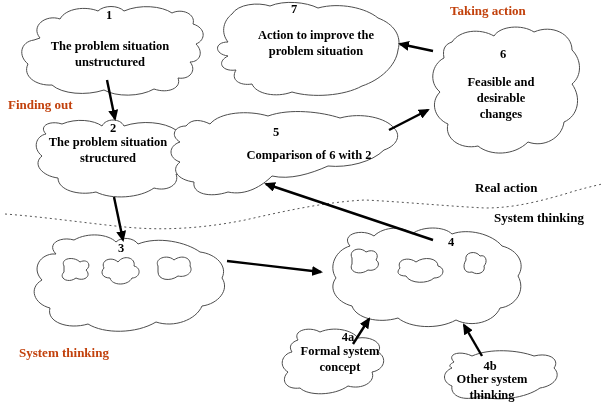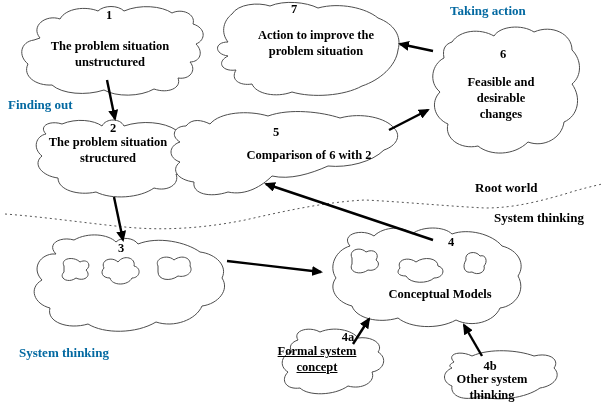--- a/index.html
+++ b/index.html
@@ -16,21 +16,21 @@
     font-weight:bold;
     color:#000;
     white-space:pre-line;
     text-align:center;
     line-height:16px;
     font-size:12.5px;
   }
   .ctr{transform:translateX(-50%);}
   .num{font-size:12.5px;line-height:13px;}
   .ann{font-size:13px;line-height:14px;white-space:nowrap;text-align:left;}
-  .red{color:#0369a1;}
+  .red{color:#c2410c;}
   .blob{fill:#ffffff;stroke:#4d4d4d;stroke-width:1;}
   .inner{fill:#ffffff;stroke:#4d4d4d;stroke-width:1;}
   .arrow{stroke:#000000;stroke-width:2.4;fill:none;}
   .boundary{stroke:#555555;stroke-width:1;fill:none;stroke-dasharray:2 3;}
 </style>
 </head>
 <body>
 
 <div class="stage">
 
@@ -89,26 +89,25 @@
 
   <div class="lbl ctr" style="left:110px;top:38px;">The problem situation
 unstructured</div>
   <div class="lbl ctr" style="left:316px;top:27px;">Action to improve the
 problem situation</div>
   <div class="lbl ctr" style="left:501px;top:74px;">Feasible and desirable
 changes</div>
   <div class="lbl ctr" style="left:108px;top:134px;">The problem situation
 structured</div>
   <div class="lbl ctr" style="left:309px;top:147px;">Comparison of 6 with 2</div>
-  <div class="lbl ctr" style="left:440px;top:286px;">Conceptual Models</div>
-  <div class="lbl ctr" style="left:317px;top:343px;text-decoration:underline;">Formal system
+  <div class="lbl ctr" style="left:340px;top:343px;">Formal system
 concept</div>
   <div class="lbl ctr" style="left:492px;top:371px;">Other system
 thinking</div>
 
   <div class="lbl ann red" style="left:8px;top:98px;text-align:center;">Finding out</div>
   <div class="lbl ann red" style="left:450px;top:4px;">Taking action</div>
   <div class="lbl ann red" style="left:19px;top:346px;">System thinking</div>
 
-  <div class="lbl ann" style="left:475px;top:181px;">Root world</div>
+  <div class="lbl ann" style="left:475px;top:181px;">Real action</div>
   <div class="lbl ann" style="left:494px;top:211px;">System thinking</div>
 
 </div>
 
 </body></html>

